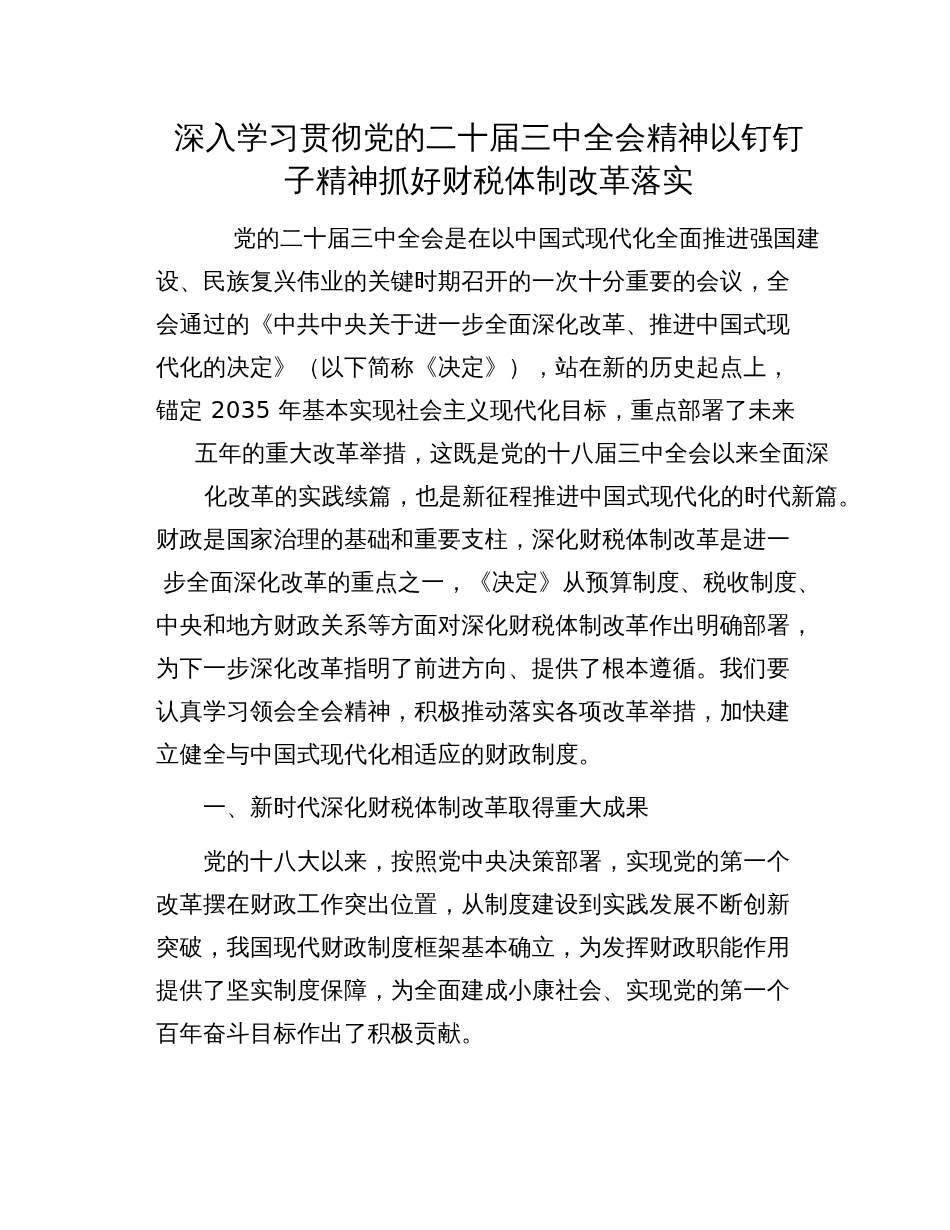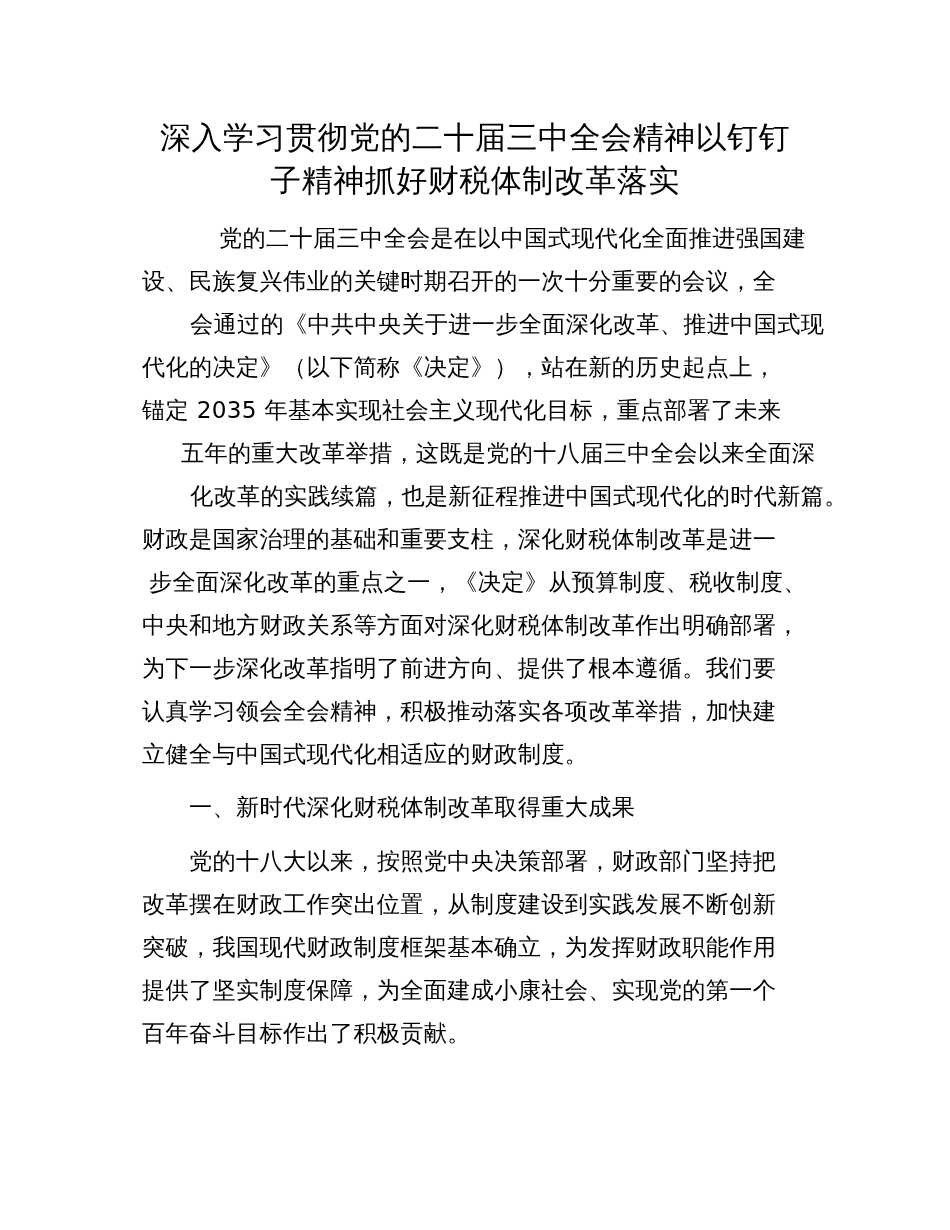--- a/index.html
+++ b/index.html
@@ -1,53 +1,53 @@
 <!DOCTYPE html>
 <html><head>
 <meta charset="utf-8">
 <style>
   html, body { margin: 0; padding: 0; background: #ffffff; }
   body { width: 950px; height: 1230px; position: relative; overflow: hidden;
          font-family: "DejaVu Sans", "Liberation Sans", sans-serif; color: #000000; }
-  .page { position: absolute; left: 0; top: 0; width: 776px; height: 1230px; background: #ffffff; }
+  .page { position: absolute; left: 14px; top: 0; width: 776px; height: 1230px; background: #ffffff; }
   .title-line { position: absolute; left: 0; width: 950px; text-align: center;
                 font-size: 31px; line-height: 40px; white-space: nowrap; letter-spacing: 0.5px; }
   .line { position: absolute; left: 142px; font-size: 23.2px; line-height: 32px;
           white-space: nowrap; letter-spacing: 0.3px; }
   .indent { left: 189px; }
 </style>
 </head>
 <body>
 
 <div class="page">
 
   <div class="title-line" style="top:117px;">深入学习贯彻党的二十届三中全会精神以钉钉</div>
   <div class="title-line" style="top:160px;">子精神抓好财税体制改革落实</div>
 
   <div>
     <div class="line indent" style="top:222px;margin-left:30px;">党的二十届三中全会是在以中国式现代化全面推进强国建</div>
     <div class="line" style="top:265px;">设、民族复兴伟业的关键时期召开的一次十分重要的会议，全</div>
-    <div class="line" style="top:308px;margin-left:48px;">会通过的《中共中央关于进一步全面深化改革、推进中国式现</div>
+    <div class="line" style="top:308px;">会通过的《中共中央关于进一步全面深化改革、推进中国式现</div>
     <div class="line" style="top:351px;">代化的决定》（以下简称《决定》），站在新的历史起点上，</div>
     <div class="line" style="top:394px;">锚定 2035 年基本实现社会主义现代化目标，重点部署了未来</div>
     <div class="line" style="top:437px;margin-left:39px;">五年的重大改革举措，这既是党的十八届三中全会以来全面深</div>
     <div class="line" style="top:480px;margin-left:48px;">化改革的实践续篇，也是新征程推进中国式现代化的时代新篇。</div>
     <div class="line" style="top:523px;">财政是国家治理的基础和重要支柱，深化财税体制改革是进一</div>
     <div class="line" style="top:566px;margin-left:7px;">步全面深化改革的重点之一，《决定》从预算制度、税收制度、</div>
     <div class="line" style="top:609px;">中央和地方财政关系等方面对深化财税体制改革作出明确部署，</div>
     <div class="line" style="top:652px;">为下一步深化改革指明了前进方向、提供了根本遵循。我们要</div>
     <div class="line" style="top:695px;">认真学习领会全会精神，积极推动落实各项改革举措，加快建</div>
     <div class="line" style="top:738px;">立健全与中国式现代化相适应的财政制度。</div>
   </div>
 
   <div>
     <div class="line indent" style="top:791px;">一、新时代深化财税体制改革取得重大成果</div>
   </div>
 
   <div>
-    <div class="line indent" style="top:845px;">党的十八大以来，按照党中央决策部署，财政部门坚持把</div>
+    <div class="line indent" style="top:845px;">党的十八大以来，按照党中央决策部署，实现党的第一个</div>
     <div class="line" style="top:888px;">改革摆在财政工作突出位置，从制度建设到实践发展不断创新</div>
     <div class="line" style="top:931px;">突破，我国现代财政制度框架基本确立，为发挥财政职能作用</div>
     <div class="line" style="top:974px;">提供了坚实制度保障，为全面建成小康社会、实现党的第一个</div>
     <div class="line" style="top:1017px;">百年奋斗目标作出了积极贡献。</div>
   </div>
 
 </div>
 
 </body></html>

